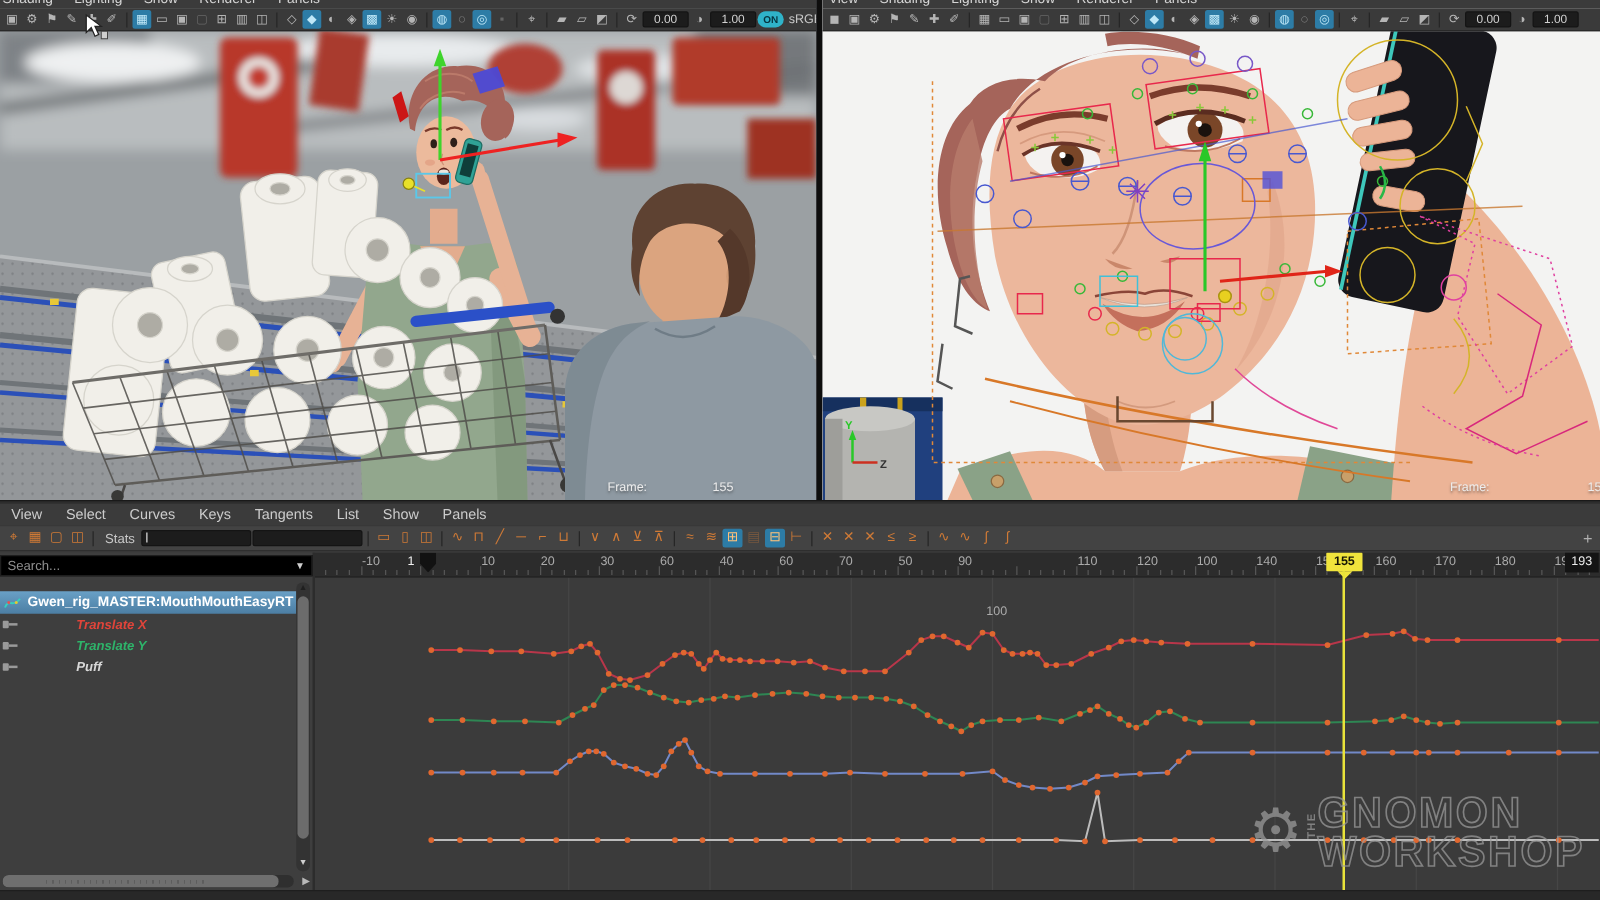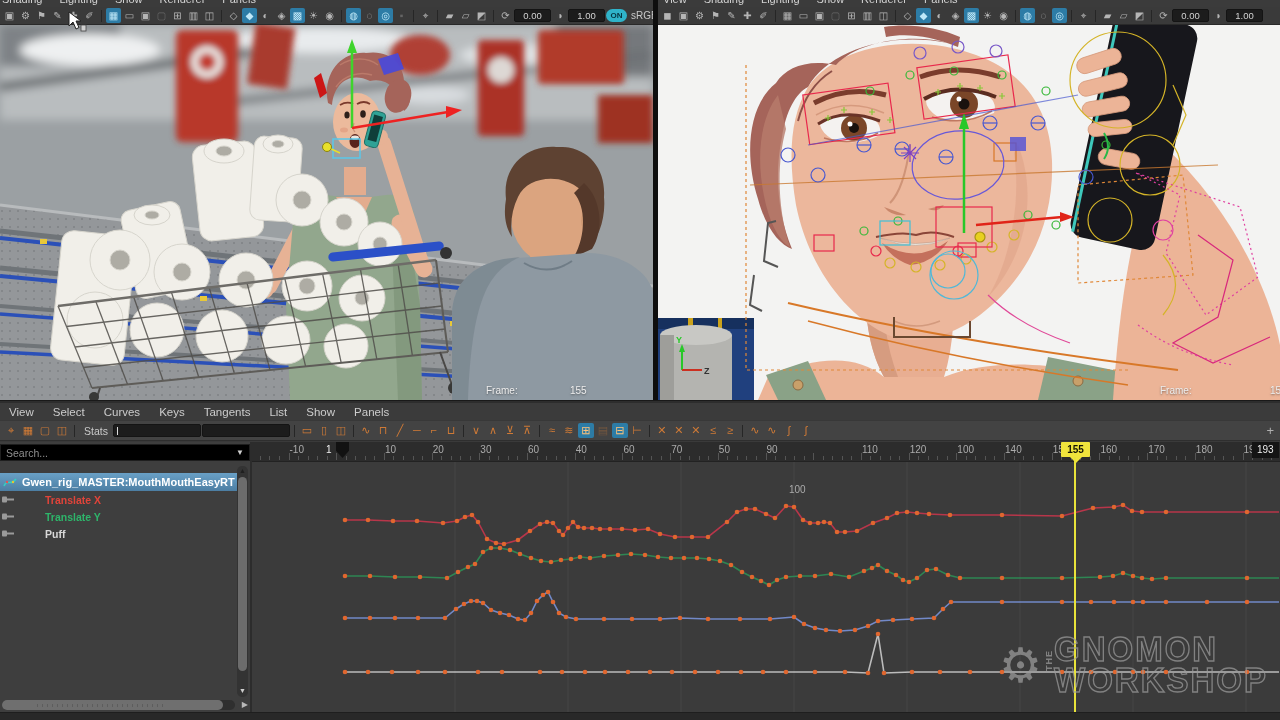--- a/index.html
+++ b/index.html
@@ -44,21 +44,21 @@
 #ge-bottom{position:absolute;left:0;bottom:0;width:100%;height:8px;background:#282828;border-top:1px solid #1e1e1e}
 
 #ge-left{flex:none;width:252px;position:relative;background:#3e3e3e;border-right:2px solid #2c2c2c}
 #search-row{position:absolute;left:0;top:2px;width:250px;height:17px;background:#000000;border:1px solid #1e1e1e;display:flex;align-items:center}
 #search-input{flex:1;color:#8f8f8f;font-size:10.5px;padding-left:5px}
 #search-arrow{width:18px;color:#cfcfcf;font-size:8px;text-align:center}
 #object-row{position:absolute;left:0;top:31px;width:237px;height:18px;background:linear-gradient(#69a0c6,#4c7ea3);color:#fff;font-size:11px;font-weight:bold;display:flex;align-items:center;gap:4px;padding-left:3px;white-space:nowrap;overflow:hidden}
 #channel-rows{position:absolute;left:0;top:49px;width:237px}
 .ch-row{height:17px;display:flex;align-items:center}
 .ch-plug{width:14px;margin-left:2px;line-height:0}
-.ch-label{font-size:10.5px;font-weight:bold;margin-left:29px}
+.ch-label{font-size:10.5px;font-style:italic;font-weight:bold;margin-left:45px}
 #vscroll{position:absolute;right:2px;top:24px;bottom:15px;width:11px;background:#333333;border-radius:5px}
 #vscroll .thumb{position:absolute;left:1px;right:1px;top:11px;bottom:26px;background:#6c6c6c;border-radius:5px}
 #vscroll .arr{position:absolute;left:0;width:11px;font-size:7px;color:#2a2a2a;text-align:center}
 #vscroll .up{top:1px;color:#1f1f1f}
 #vscroll .dn{bottom:3px;color:#cfcfcf}
 #hscroll{position:absolute;left:2px;bottom:2px;width:233px;height:10px;background:#2f2f2f;border-radius:5px}
 #hscroll .thumb{position:absolute;left:0;top:0;bottom:0;width:221px;background:#6f6f6f;border-radius:5px;background-image:repeating-linear-gradient(90deg,transparent 0 4px,#5d5d5d 4px 5px);background-size:60% 3px;background-repeat:no-repeat;background-position:35% center}
 #hscroll .arr{position:absolute;right:-13px;top:0;font-size:8px;color:#b8b8b8}
 
 #ge-graph{position:relative;flex:1;overflow:hidden;background:#3b3b3b}

